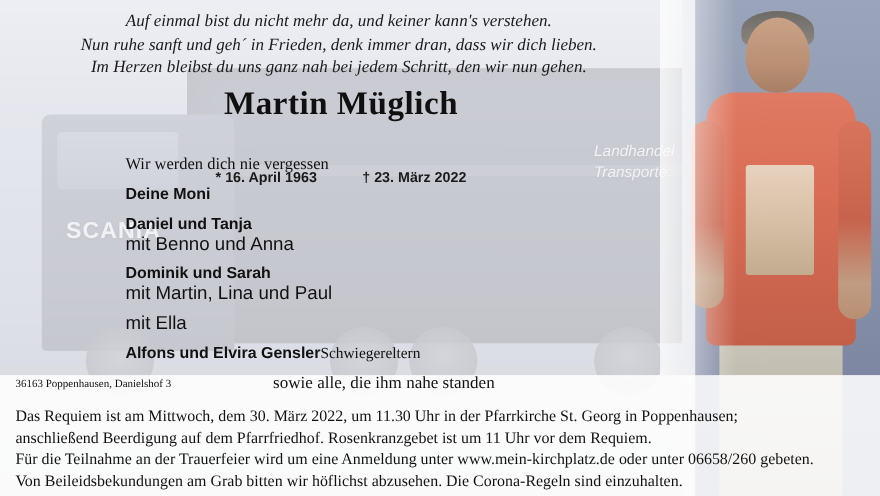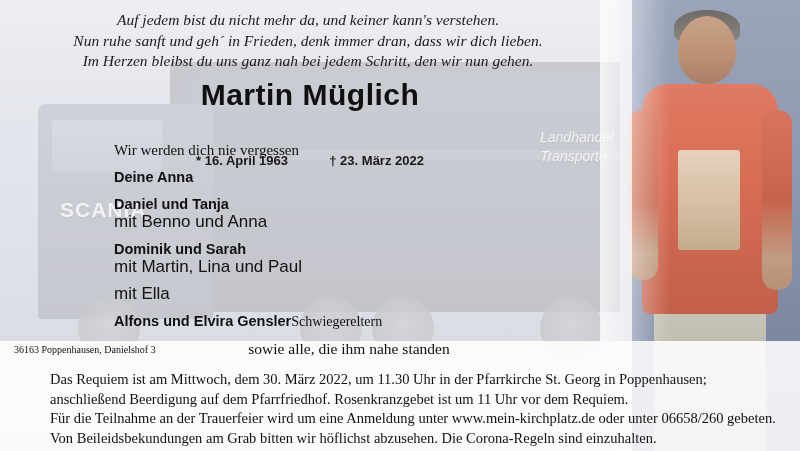--- a/index.html
+++ b/index.html
@@ -219,21 +219,21 @@
     color: #1a1a1a;
   }
   .verse div { white-space: nowrap; }
 
   .name {
     position: absolute;
     left: 0;
     top: 78px;
     width: 620px;
     text-align: center;
-    font-family: Liberation Sans, sans-serif;
+    font-family: Liberation Serif, serif;
     font-weight: 700;
     font-size: 30px;
     letter-spacing: .5px;
     color: #101010;
   }
   .dates {
     position: absolute;
     left: 0;
     top: 117px;
     width: 620px;
@@ -293,21 +293,21 @@
   .footer {
     position: absolute;
     left: 14px;
     top: 370px;
     width: 778px;
     font-family: "Liberation Serif", serif;
     font-size: 14.5px;
     line-height: 19.5px;
     color: #111;
   }
-  .footer div { white-space: nowrap; margin-left: 36px; }
+  .footer div { white-space: nowrap; }
 </style>
 </head>
 <body>
 
 <div class="obituary">
 
   <div class="bg">
     <div class="ground"></div>
     <div class="trailer"></div>
     <div class="trailer-stripe"></div>
@@ -335,38 +335,38 @@
     </div>
   </div>
 
   <div class="wash"></div>
   <div class="wash-fade"></div>
   <div class="wash-bottom"></div>
 
   <div class="content">
 
     <div class="verse">
-      <div>Auf jedem bist du nicht mehr da, und keiner kann's verstehen.</div>
+      <div>Auf einmal bist du nicht mehr da, und keiner kann's verstehen.</div>
       <div>Nun ruhe sanft und geh´ in Frieden, denk immer dran, dass wir dich lieben.</div>
       <div>Im Herzen bleibst du uns ganz nah bei jedem Schritt, den wir nun gehen.</div>
     </div>
 
     <div class="name">Martin Müglich</div>
 
     <div class="dates">
       <span>* 16. April 1963</span>
       <span class="sep"></span>
       <span>† 23. März 2022</span>
     </div>
 
     <div class="family">
       <div class="fam-lead">Wir werden dich nie vergessen</div>
 
       <div class="fam-block">
-        <div>Deine Anna</div>
+        <div>Deine Moni</div>
       </div>
 
       <div class="fam-block">
         <div>Daniel und Tanja</div>
         <div class="sub">mit Benno und Anna</div>
       </div>
 
       <div class="fam-block">
         <div>Dominik und Sarah</div>
         <div class="sub">mit Martin, Lina und Paul</div>

